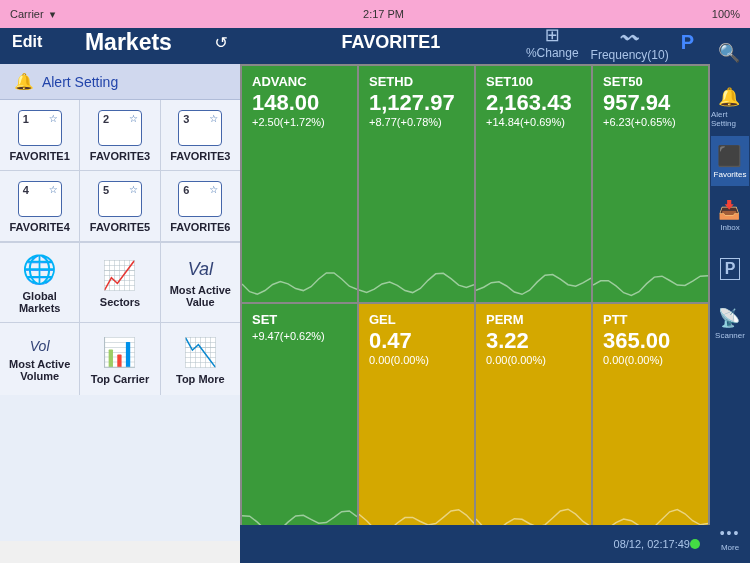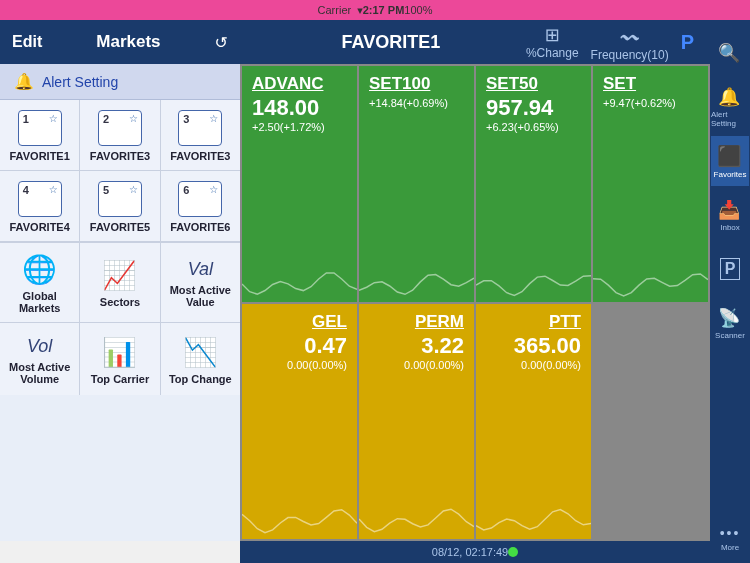--- a/index.html
+++ b/index.html
@@ -1,35 +1,35 @@
 <!DOCTYPE html>
 <html><head>
   <meta charset="utf-8">
   <style>
     * { box-sizing: border-box; margin: 0; padding: 0; }
     body { width: 750px; height: 563px; font-family: -apple-system, 'Helvetica Neue', Arial, sans-serif; overflow: hidden; background: #f0f0f0; }
 
     
     .status-bar {
-      position: absolute; top: 0; left: 0; right: 0; height: 20px;
-      background: #ec4899; display: flex; align-items: center; justify-content: center;
+      position: absolute; top: 0; left: 0; right: 0; height: 28px;
+      background: #f9a8d4; display: flex; align-items: center; justify-content: space-between;
       padding: 0 10px; font-size: 11px; color: #333; z-index: 100;
     }
     .status-left { display: flex; gap: 6px; align-items: center; }
-    .status-center { font-weight: 700; }
+    .status-center { font-weight: 400; }
     .status-right { font-size: 11px; }
 
     
     .header-bar {
       position: absolute; top: 20px; left: 0; width: 240px; height: 44px;
       background: #1a3a6b; display: flex; align-items: center; justify-content: space-between;
       padding: 0 12px; z-index: 50;
     }
     .header-edit { color: #fff; font-size: 16px; font-weight: bold; }
-    .header-title { color: #fff; font-size: 17px; font-weight: 600; }
+    .header-title { color: #fff; font-size: 23px; font-weight: 600; }
     .header-refresh { color: #fff; font-size: 16px; }
 
     
     .main-header {
       position: absolute; top: 20px; left: 240px; right: 40px; height: 44px;
       background: #1a3a6b; display: flex; align-items: center; justify-content: space-between;
       padding: 0 16px;
     }
     .main-title { color: #fff; font-size: 18px; font-weight: 700; text-align: center; flex: 1; }
     .header-icons { display: flex; gap: 12px; align-items: center; }
@@ -97,31 +97,31 @@
     .main-area {
       position: absolute; top: 64px; left: 240px; right: 40px; bottom: 22px;
       display: grid; grid-template-columns: repeat(4, 1fr); grid-template-rows: 1fr 1fr;
       gap: 2px; background: #888; padding: 2px;
     }
     .market-tile {
       display: flex; flex-direction: column; padding: 8px 10px 4px;
       position: relative; overflow: hidden;
     }
     .tile-green { background: #3a9a3a; }
-    .tile-yellow { background: #d4a800; align-items: flex-end; }
-    .tile-name { color: #fff; font-size: 17px; font-weight: 700; margin-bottom: 2px; text-decoration: underline; }
+    .tile-yellow { background: #d4a800; }
+    .tile-name { color: #fff; font-size: 13px; font-weight: 700; margin-bottom: 2px; }
     .tile-value { color: #fff; font-size: 22px; font-weight: 700; line-height: 1.1; }
     .tile-change { color: #fff; font-size: 11px; margin-top: 1px; }
     .tile-chart { position: absolute; bottom: 4px; left: 0; right: 0; height: 28px; }
 
     
     .bottom-bar {
-      position: absolute; bottom: 0; left: 240px; right: 40px; height: 22px;
+      position: absolute; bottom: 0; left: 240px; right: 40px; height: 38px;
       background: #1a3a6b; display: flex; align-items: center; padding: 0 10px;
-      justify-content: center;
+      justify-content: flex-end;
     }
     .bottom-time { color: #aac4e8; font-size: 11px; }
     .bottom-dot { width: 10px; height: 10px; background: #44dd44; border-radius: 50%; }
 
     
     .chart-svg { width: 100%; height: 100%; }
   </style>
 </head>
 <body>
 
@@ -245,47 +245,58 @@
   </div>
       <div class="menu-item">
     <span class="menu-icon">📈</span>
     <span class="menu-label">Sectors</span>
   </div>
       <div class="menu-item">
     <span class="menu-icon" style="font-size:18px;font-style:italic;color:#334477;">Val</span>
     <span class="menu-label">Most Active<br>Value</span>
   </div>
       <div class="menu-item">
-    <span class="menu-icon" style="font-size:18px;font-style:italic;color:#334477;">Vol</span>
+    <span class="menu-icon" style="font-size:14px;font-style:italic;color:#334477;">Vol</span>
     <span class="menu-label">Most Active<br>Volume</span>
   </div>
       <div class="menu-item">
     <span class="menu-icon">📊</span>
     <span class="menu-label">Top Carrier</span>
   </div>
       <div class="menu-item">
     <span class="menu-icon">📉</span>
-    <span class="menu-label">Top Change</span>
+    <span class="menu-label">Top More</span>
   </div>
     </div>
 </div>
 
 <div class="main-area" id="market-tiles">
     <div class="market-tile tile-green">
     <div class="tile-name">ADVANC</div>
     <div class="tile-value">148.00</div>
     <div class="tile-change">+2.50(+1.72%)</div>
     <div class="tile-chart">
       <svg class="chart-svg" viewBox="0 0 120 28" preserveAspectRatio="none" xmlns="http://www.w3.org/2000/svg">
         <path d="M0,14.0 L8,21.7 L16,24.2 L24,20.5 L32,14.5 L40,11.6 L48,13.9 L56,18.6 L64,20.6 L72,16.7 L80,9.0 L88,2.9 L96,3.0 L104,9.0 L112,16.2 L120,19.4" fill="none" stroke="rgba(255,255,255,0.5)" stroke-width="1.5"></path>
       </svg>
     </div>
   </div>
     <div class="market-tile tile-green">
+    <div class="tile-name">SETHD</div>
+    <div class="tile-value">1,127.97</div>
+    <div class="tile-change">+8.77(+0.78%)</div>
+    <div class="tile-chart">
+      <svg class="chart-svg" viewBox="0 0 120 28" preserveAspectRatio="none" xmlns="http://www.w3.org/2000/svg">
+        <path d="M0,19.9 L8,22.4 L16,19.1 L24,13.9 L32,12.1 L40,15.3 L48,20.6 L56,22.6 L64,18.5 L72,10.3 L80,3.8 L88,3.3 L96,8.7 L104,15.1 L112,17.5 L120,14.7" fill="none" stroke="rgba(255,255,255,0.5)" stroke-width="1.5"></path>
+      </svg>
+    </div>
+  </div>
+    <div class="market-tile tile-green">
     <div class="tile-name">SET100</div>
+    <div class="tile-value">2,163.43</div>
     <div class="tile-change">+14.84(+0.69%)</div>
     <div class="tile-chart">
       <svg class="chart-svg" viewBox="0 0 120 28" preserveAspectRatio="none" xmlns="http://www.w3.org/2000/svg">
         <path d="M0,20.4 L8,17.2 L16,12.7 L24,11.8 L32,16.0 L40,22.0 L48,24.3 L56,20.2 L64,11.9 L72,5.2 L80,4.5 L88,9.2 L96,14.7 L104,16.2 L112,12.7 L120,8.1" fill="none" stroke="rgba(255,255,255,0.5)" stroke-width="1.5"></path>
       </svg>
     </div>
   </div>
     <div class="market-tile tile-green">
     <div class="tile-name">SET50</div>
     <div class="tile-value">957.94</div>

